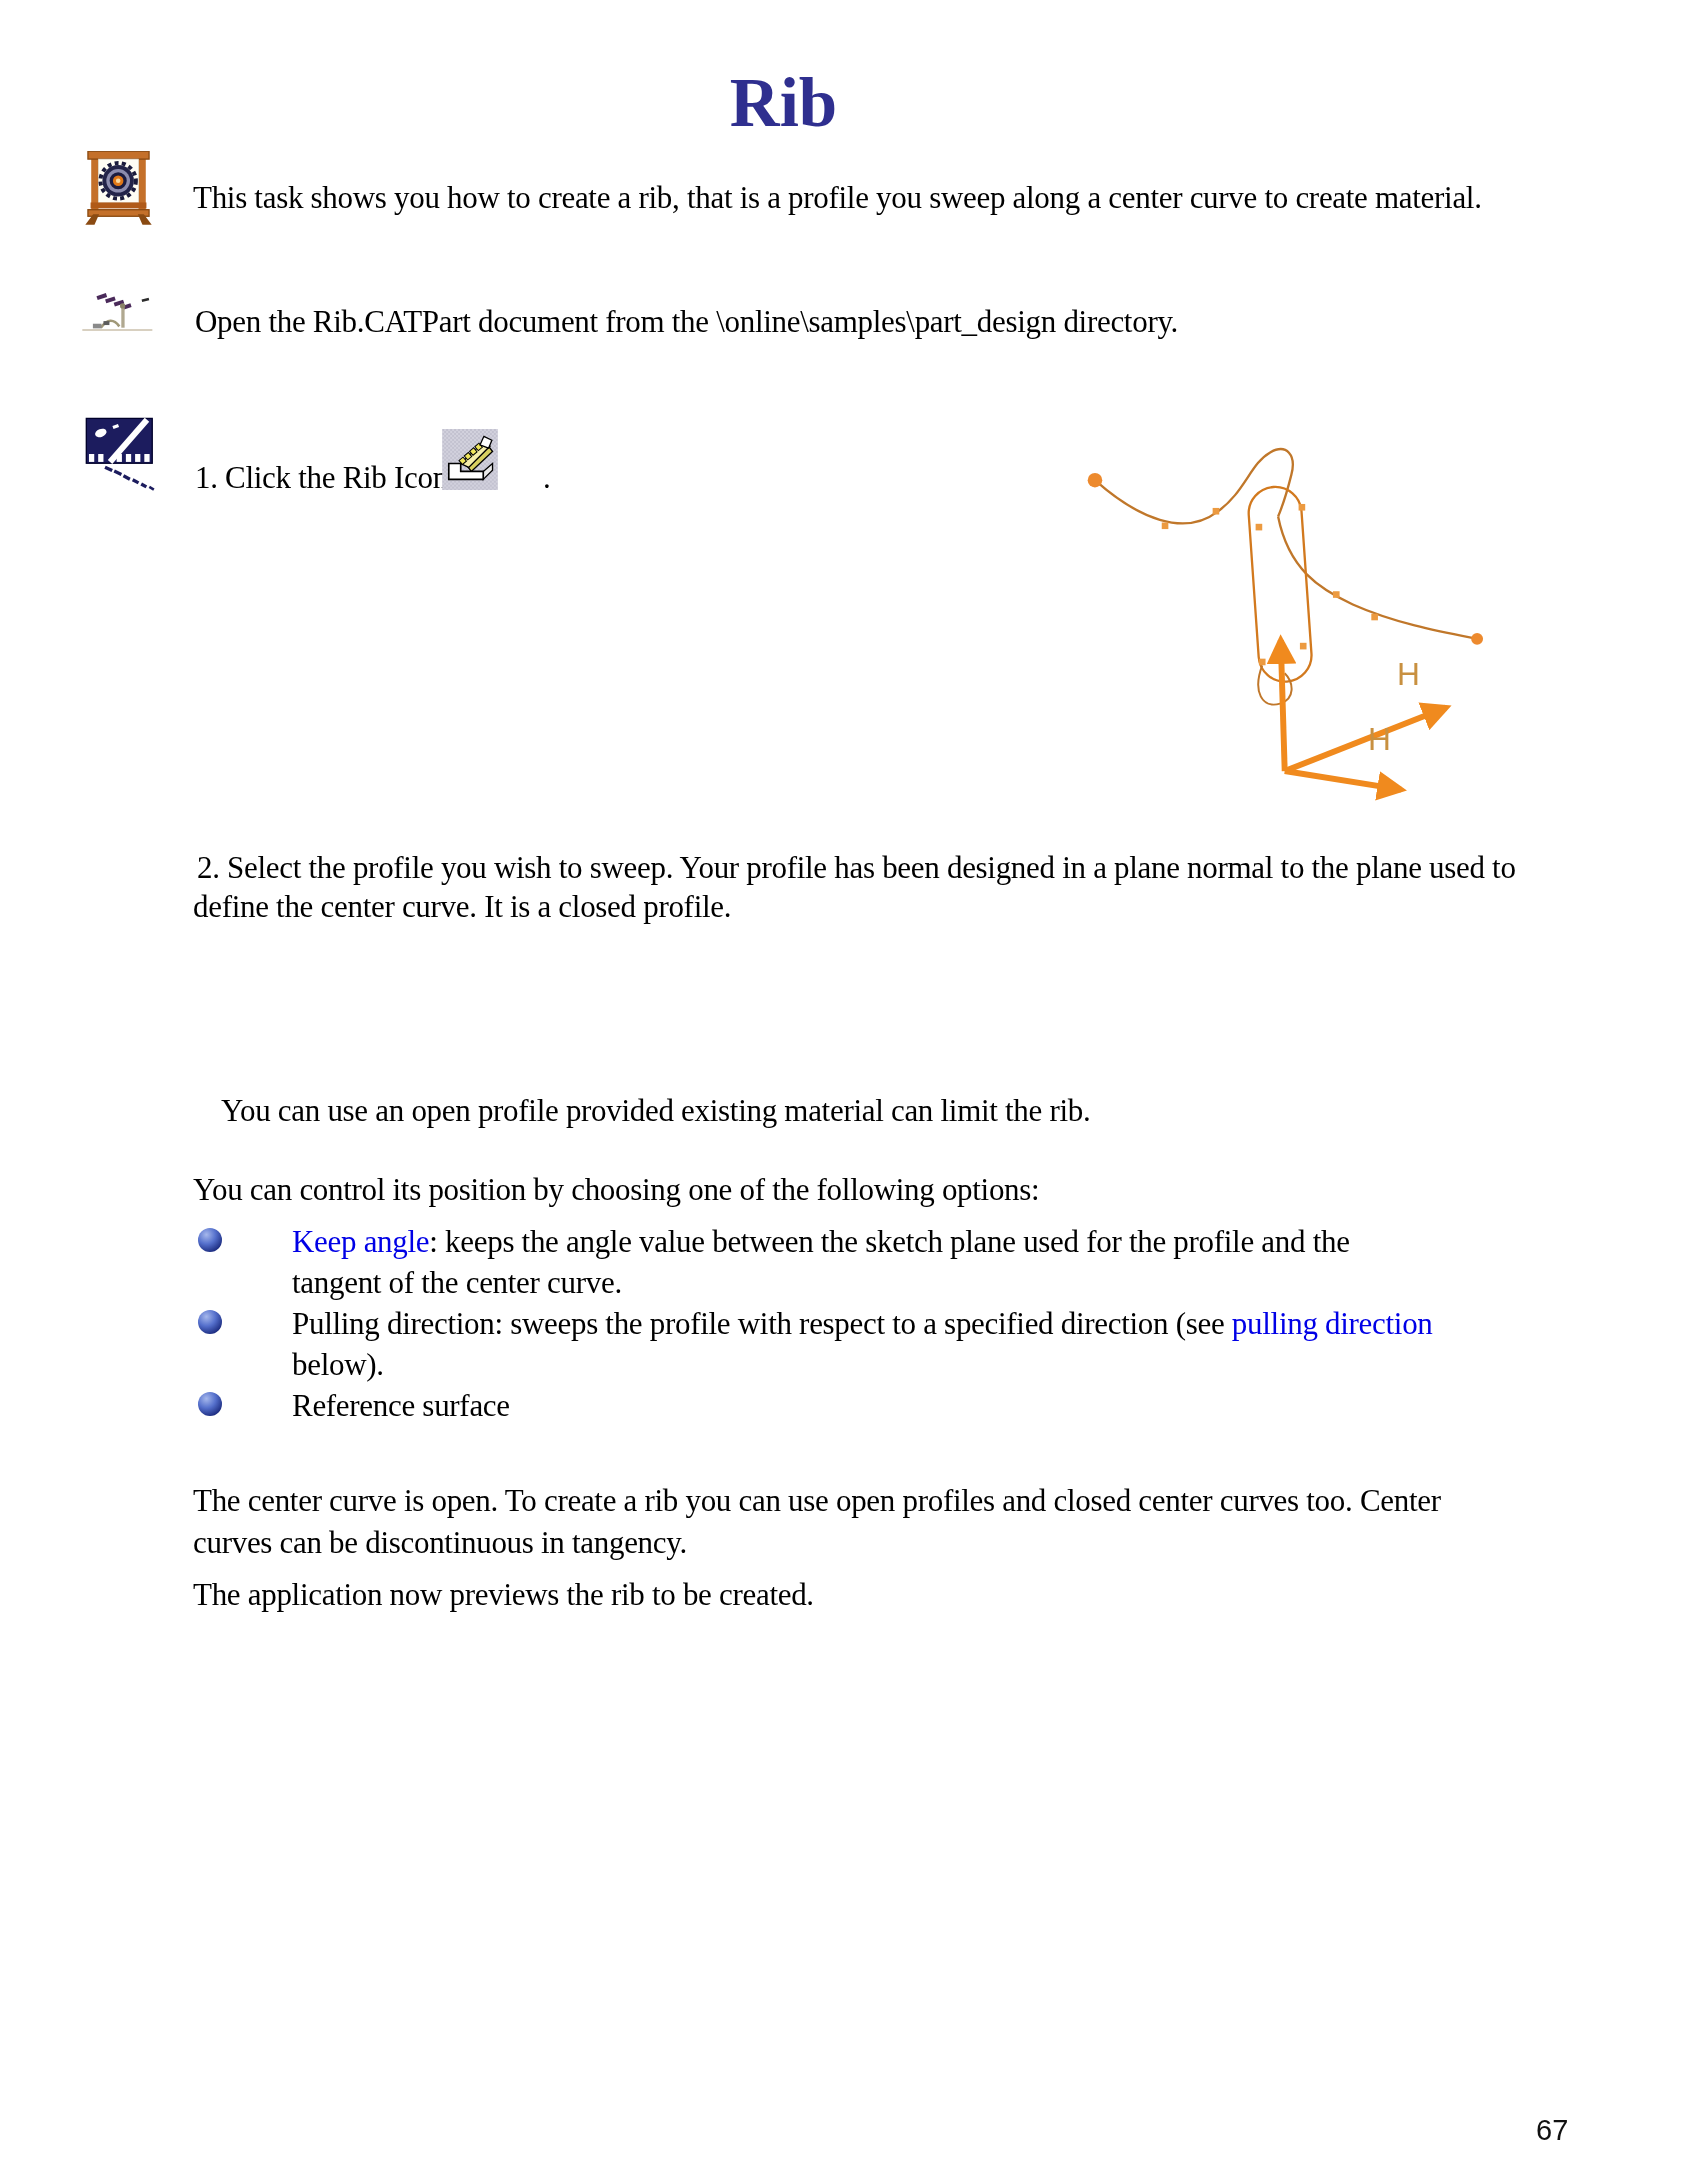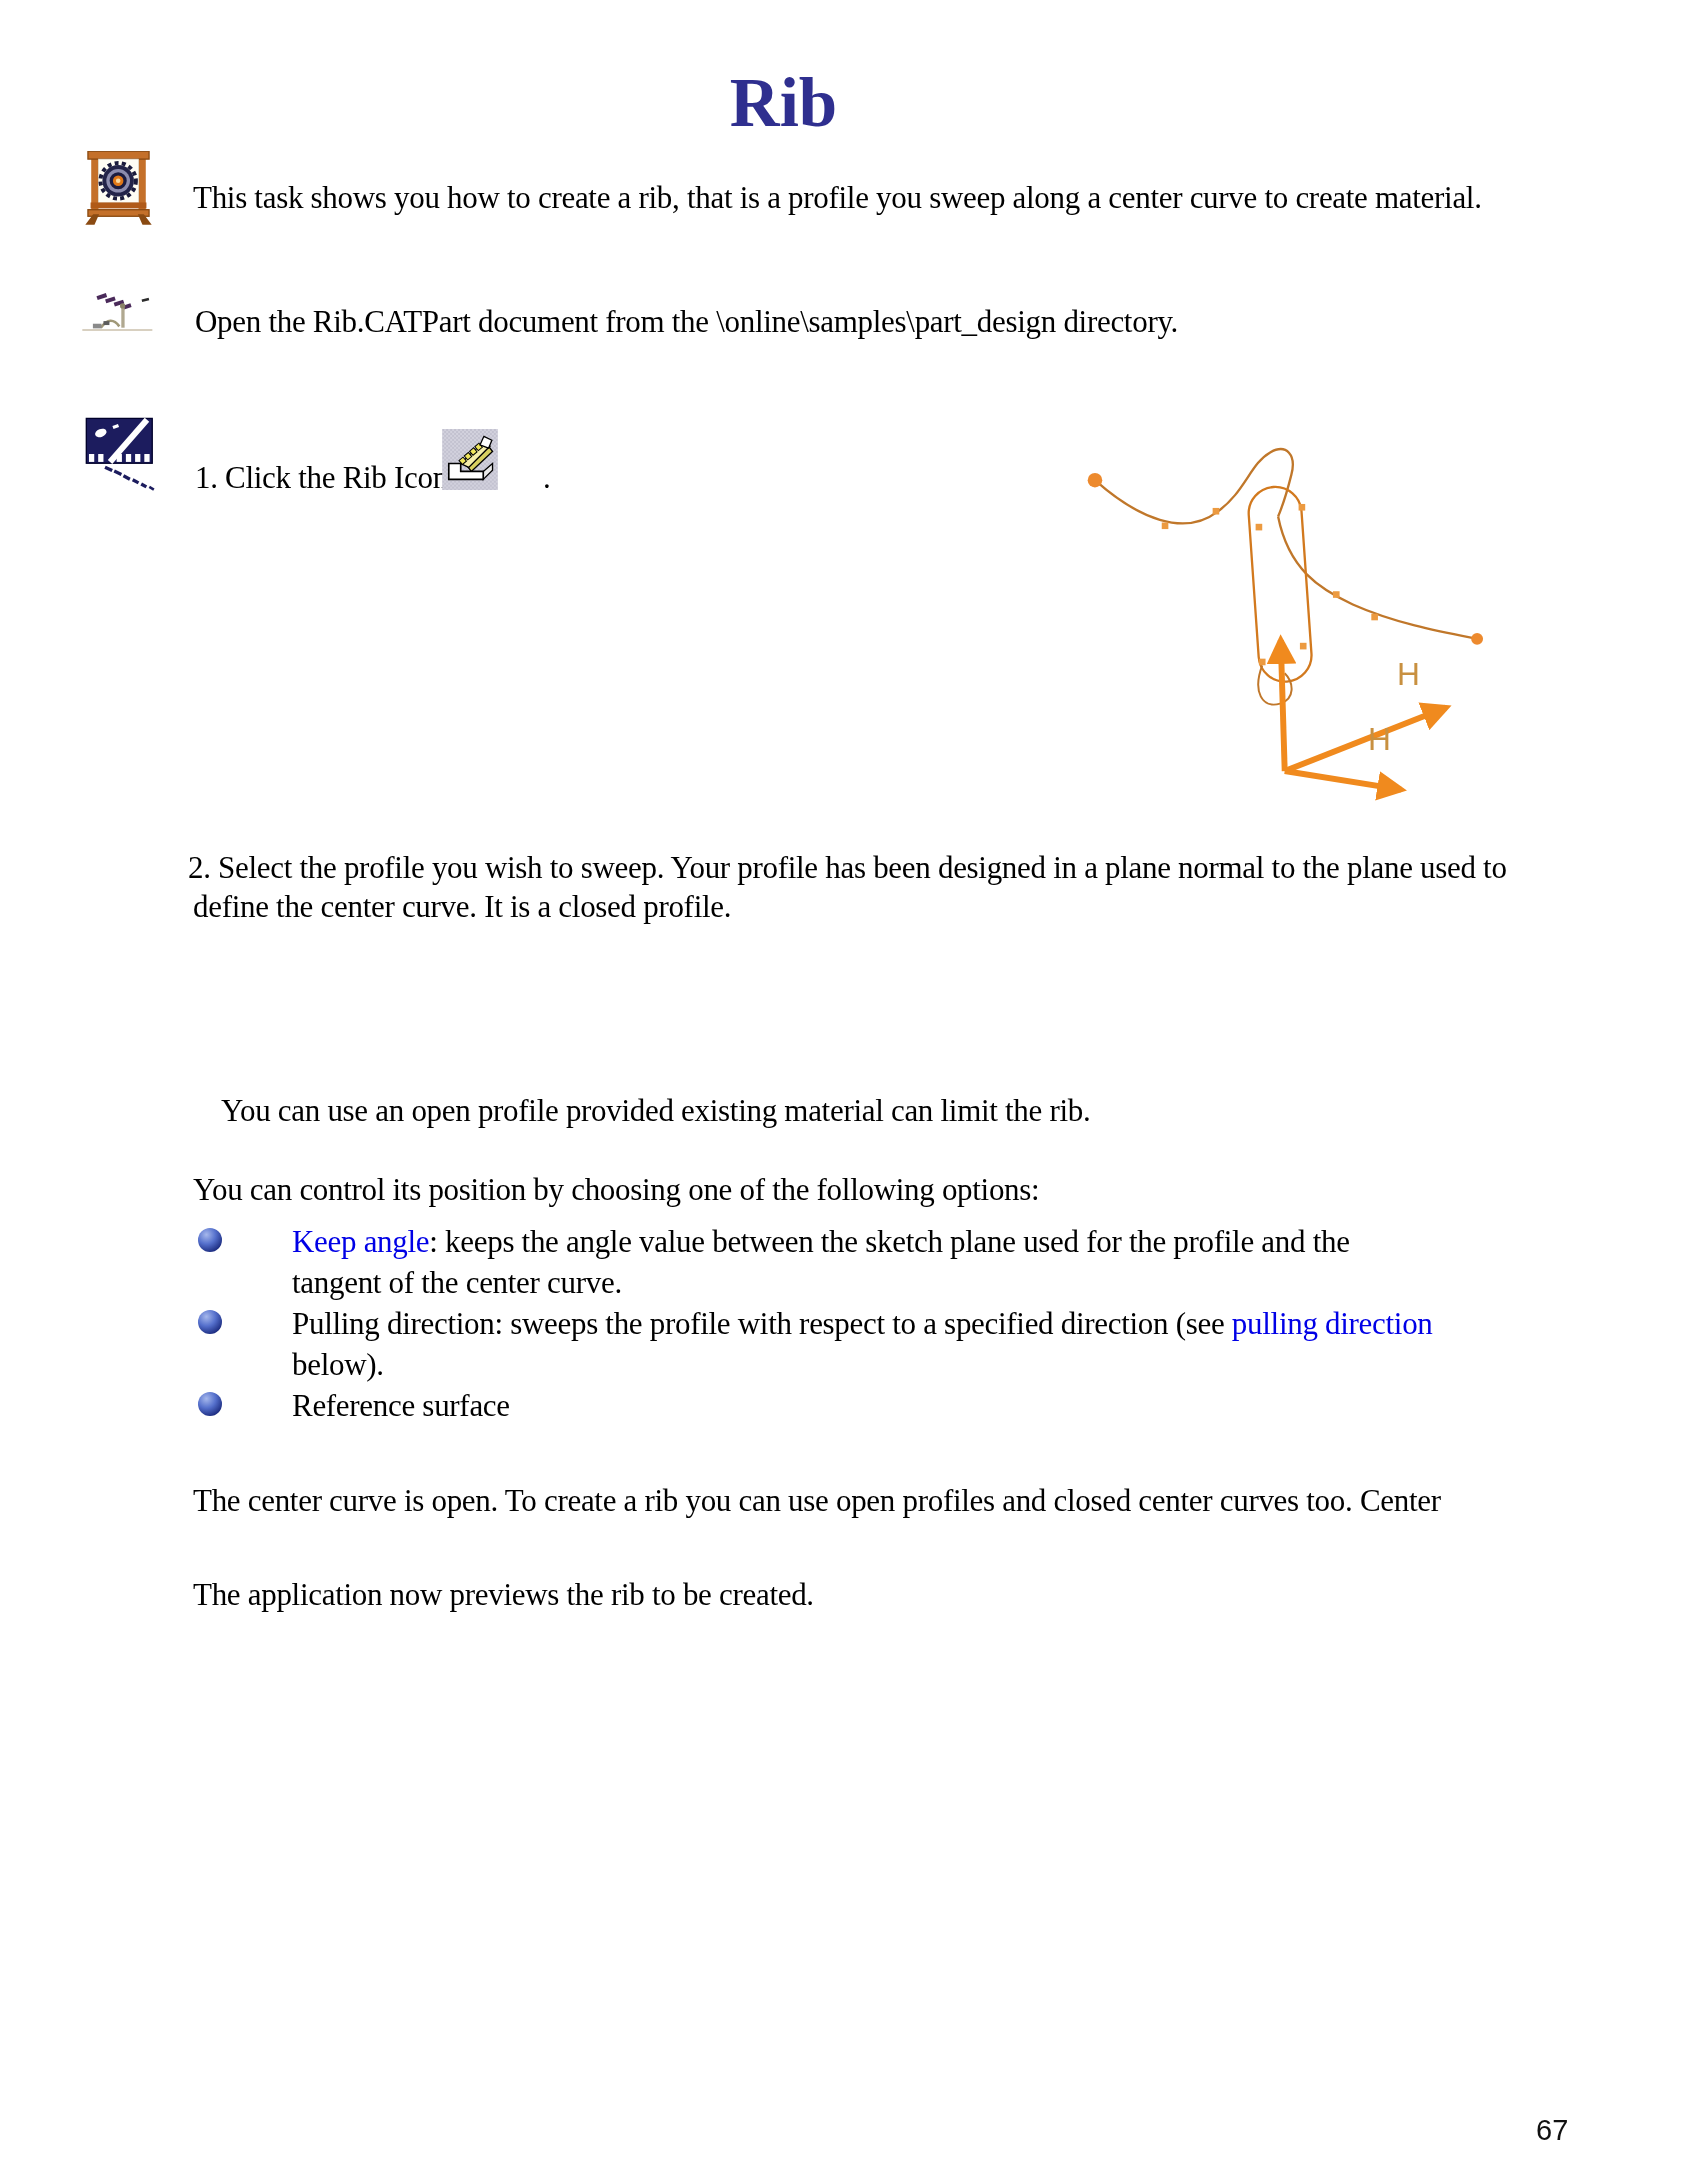--- a/index.html
+++ b/index.html
@@ -131,21 +131,21 @@
       <rect x="483" y="282" width="10" height="10"></rect>
     </g>
 
     <line x1="352" y1="520" x2="346" y2="322" stroke="#f08a1e" stroke-width="9" marker-end="url(#ah)"></line>
     <line x1="352" y1="520" x2="596" y2="424" stroke="#f08a1e" stroke-width="9" marker-end="url(#ah)"></line>
     <line x1="352" y1="520" x2="528" y2="548" stroke="#f08a1e" stroke-width="9" marker-end="url(#ah)"></line>
     <text x="522" y="390" font-family="Liberation Sans, sans-serif" font-size="48" fill="#c89040">H</text>
     <text x="478" y="488" font-family="Liberation Sans, sans-serif" font-size="48" fill="#c89040">H</text>
   </svg>
 
-  <div class="t" style="left:156px;top:848px">2. Select the profile you wish to sweep. Your profile has been designed in a plane normal to the plane used to</div>
+  <div class="t" style="left:165px;top:848px">2. Select the profile you wish to sweep. Your profile has been designed in a plane normal to the plane used to</div>
   <div class="t" style="left:161px;top:887px">define the center curve. It is a closed profile.</div>
 
   <div class="t" style="left:189px;top:1091px">You can use an open profile provided existing material can limit the rib.</div>
 
   <div class="t" style="left:161px;top:1170px">You can control its position by choosing one of the following options:</div>
 
   <span class="ball" style="left:198px;top:1228px"></span>
   <div class="t" style="left:260px;top:1222px">
     <a class="doclink">Keep angle</a><span>: keeps the angle value between the sketch plane used for the profile and the</span>
   </div>
@@ -154,18 +154,19 @@
   <span class="ball" style="left:198px;top:1310px"></span>
   <div class="t" style="left:260px;top:1304px">
     <span>Pulling direction: sweeps the profile with respect to a specified direction (see </span><a class="doclink">pulling direction</a>
   </div>
   <div class="t" style="left:260px;top:1345px">below).</div>
 
   <span class="ball" style="left:198px;top:1392px"></span>
   <div class="t" style="left:260px;top:1386px">Reference surface</div>
 
   <div class="t" style="left:161px;top:1481px">The center curve is open. To create a rib you can use open profiles and closed center curves too. Center</div>
+  <div class="t" style="left:161px;top:1523px">curves can be discontinuous in tangency.</div>
   <div class="t" style="left:161px;top:1575px">The application now previews the rib to be created.</div>
 
   <div class="pagenum" style="left:1536px;top:2114px">673</div>
 
 </div>
 
 
 </body></html>

